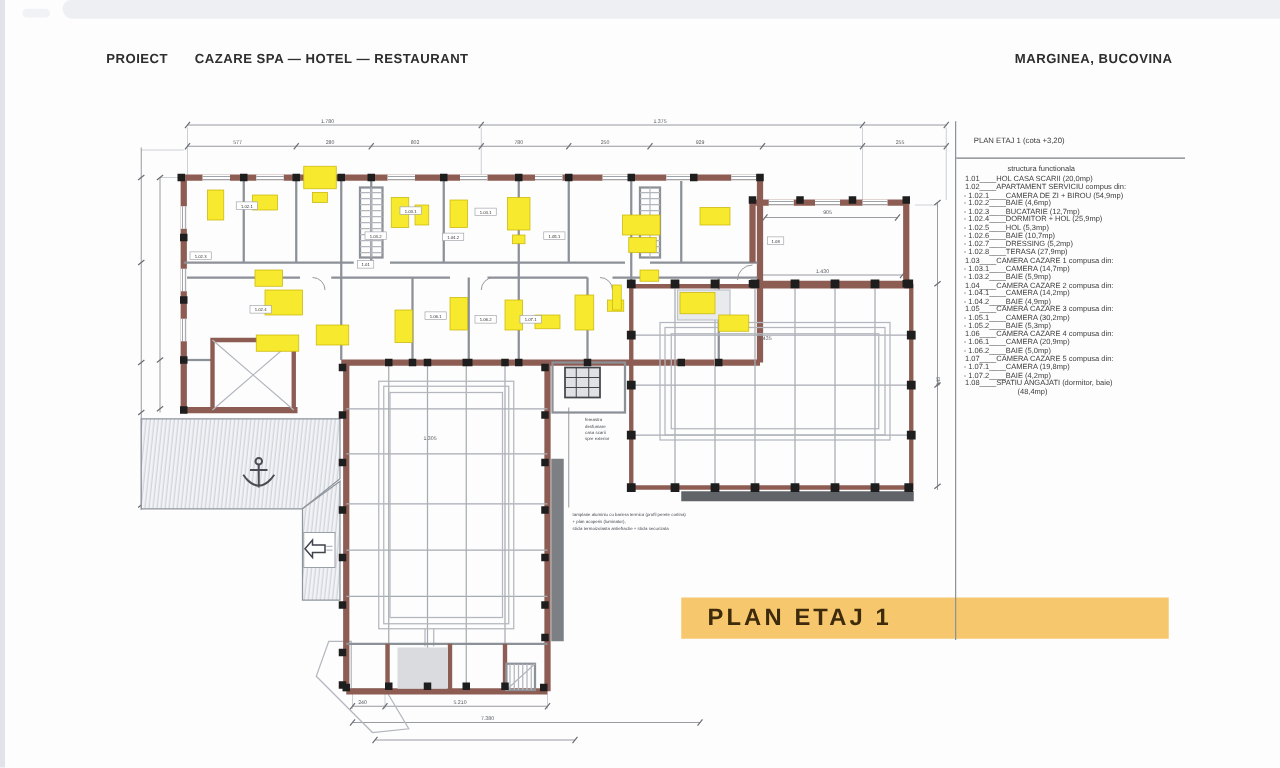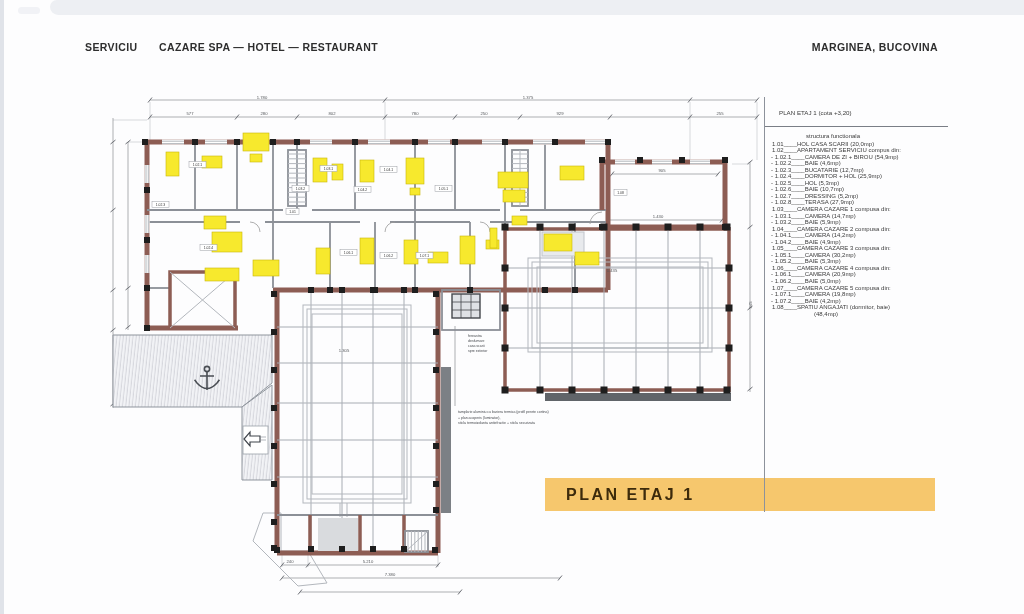--- a/index.html
+++ b/index.html
@@ -20,21 +20,21 @@
   .legend-rule{position:absolute;left:765px;top:126px;width:183px;height:1px;background:#7a7e86;}
 
   .legend-title{position:absolute;left:779px;top:109px;font-size:6.2px;color:#3b3b3b;white-space:nowrap;}
   .legend{position:absolute;left:772px;top:133px;width:182px;font-size:6px;line-height:6.55px;color:#3c3c3c;}
   .legend .sub{margin-left:-1px;}
   .legend .subt{margin-left:34px;margin-bottom:1px;}
   .legend .cont{margin-left:42px;}
   .legend div{white-space:nowrap;}
 
   .banner{position:absolute;left:545px;top:478px;width:390px;height:33px;background:#f6c76d;z-index:4;}
-  .banner .t{font-size:16px;font-weight:bold;letter-spacing:2.5px;color:#3d2b0c;line-height:33px;padding-left:21px;}
+  .banner .t{font-size:19px;font-weight:bold;letter-spacing:2.5px;color:#3d2b0c;line-height:33px;padding-left:21px;}
 
   svg{position:absolute;left:0;top:0;}
   .wall{stroke:#8d5d54;stroke-width:5;fill:none;}
   .wallthin{stroke:#8d5d54;stroke-width:3.5;fill:none;}
   .iw{stroke:#8c9097;stroke-width:1.8;fill:none;}
   .iwl{stroke:#b3b7bd;stroke-width:1;fill:none;}
   .beam{stroke:#a7acb3;stroke-width:1;fill:none;}
   .dim{stroke:#8a8d92;stroke-width:.7;fill:none;}
   .tick{stroke:#6d7076;stroke-width:1;fill:none;}
   .ext{stroke:#c6c9cf;stroke-width:.7;fill:none;}
@@ -50,21 +50,21 @@
   .hatchpoly{fill:url(#hv);stroke:#8f959d;stroke-width:1;}
 </style>
 </head>
 <body>
 
 <div class="left-strip"></div>
 <div class="top-band"></div>
 <div class="top-mark"></div>
 
 <div class="hdr hdr-left">
-  <span>SERVICIU</span>
+  <span>PROIECT</span>
   <span>CAZARE SPA — HOTEL — RESTAURANT</span>
 </div>
 <div class="hdr hdr-right">MARGINEA, BUCOVINA</div>
 
 <svg width="1024" height="614" viewBox="0 0 1024 614">
   <defs>
     <pattern id="hv" width="3.2" height="8" patternUnits="userSpaceOnUse" patternTransform="rotate(6)">
       <rect width="3.2" height="8" fill="#f2f3f6"></rect>
       <line x1="1" y1="0" x2="1" y2="8" stroke="#c7cad1" stroke-width="0.8"></line>
     </pattern>

